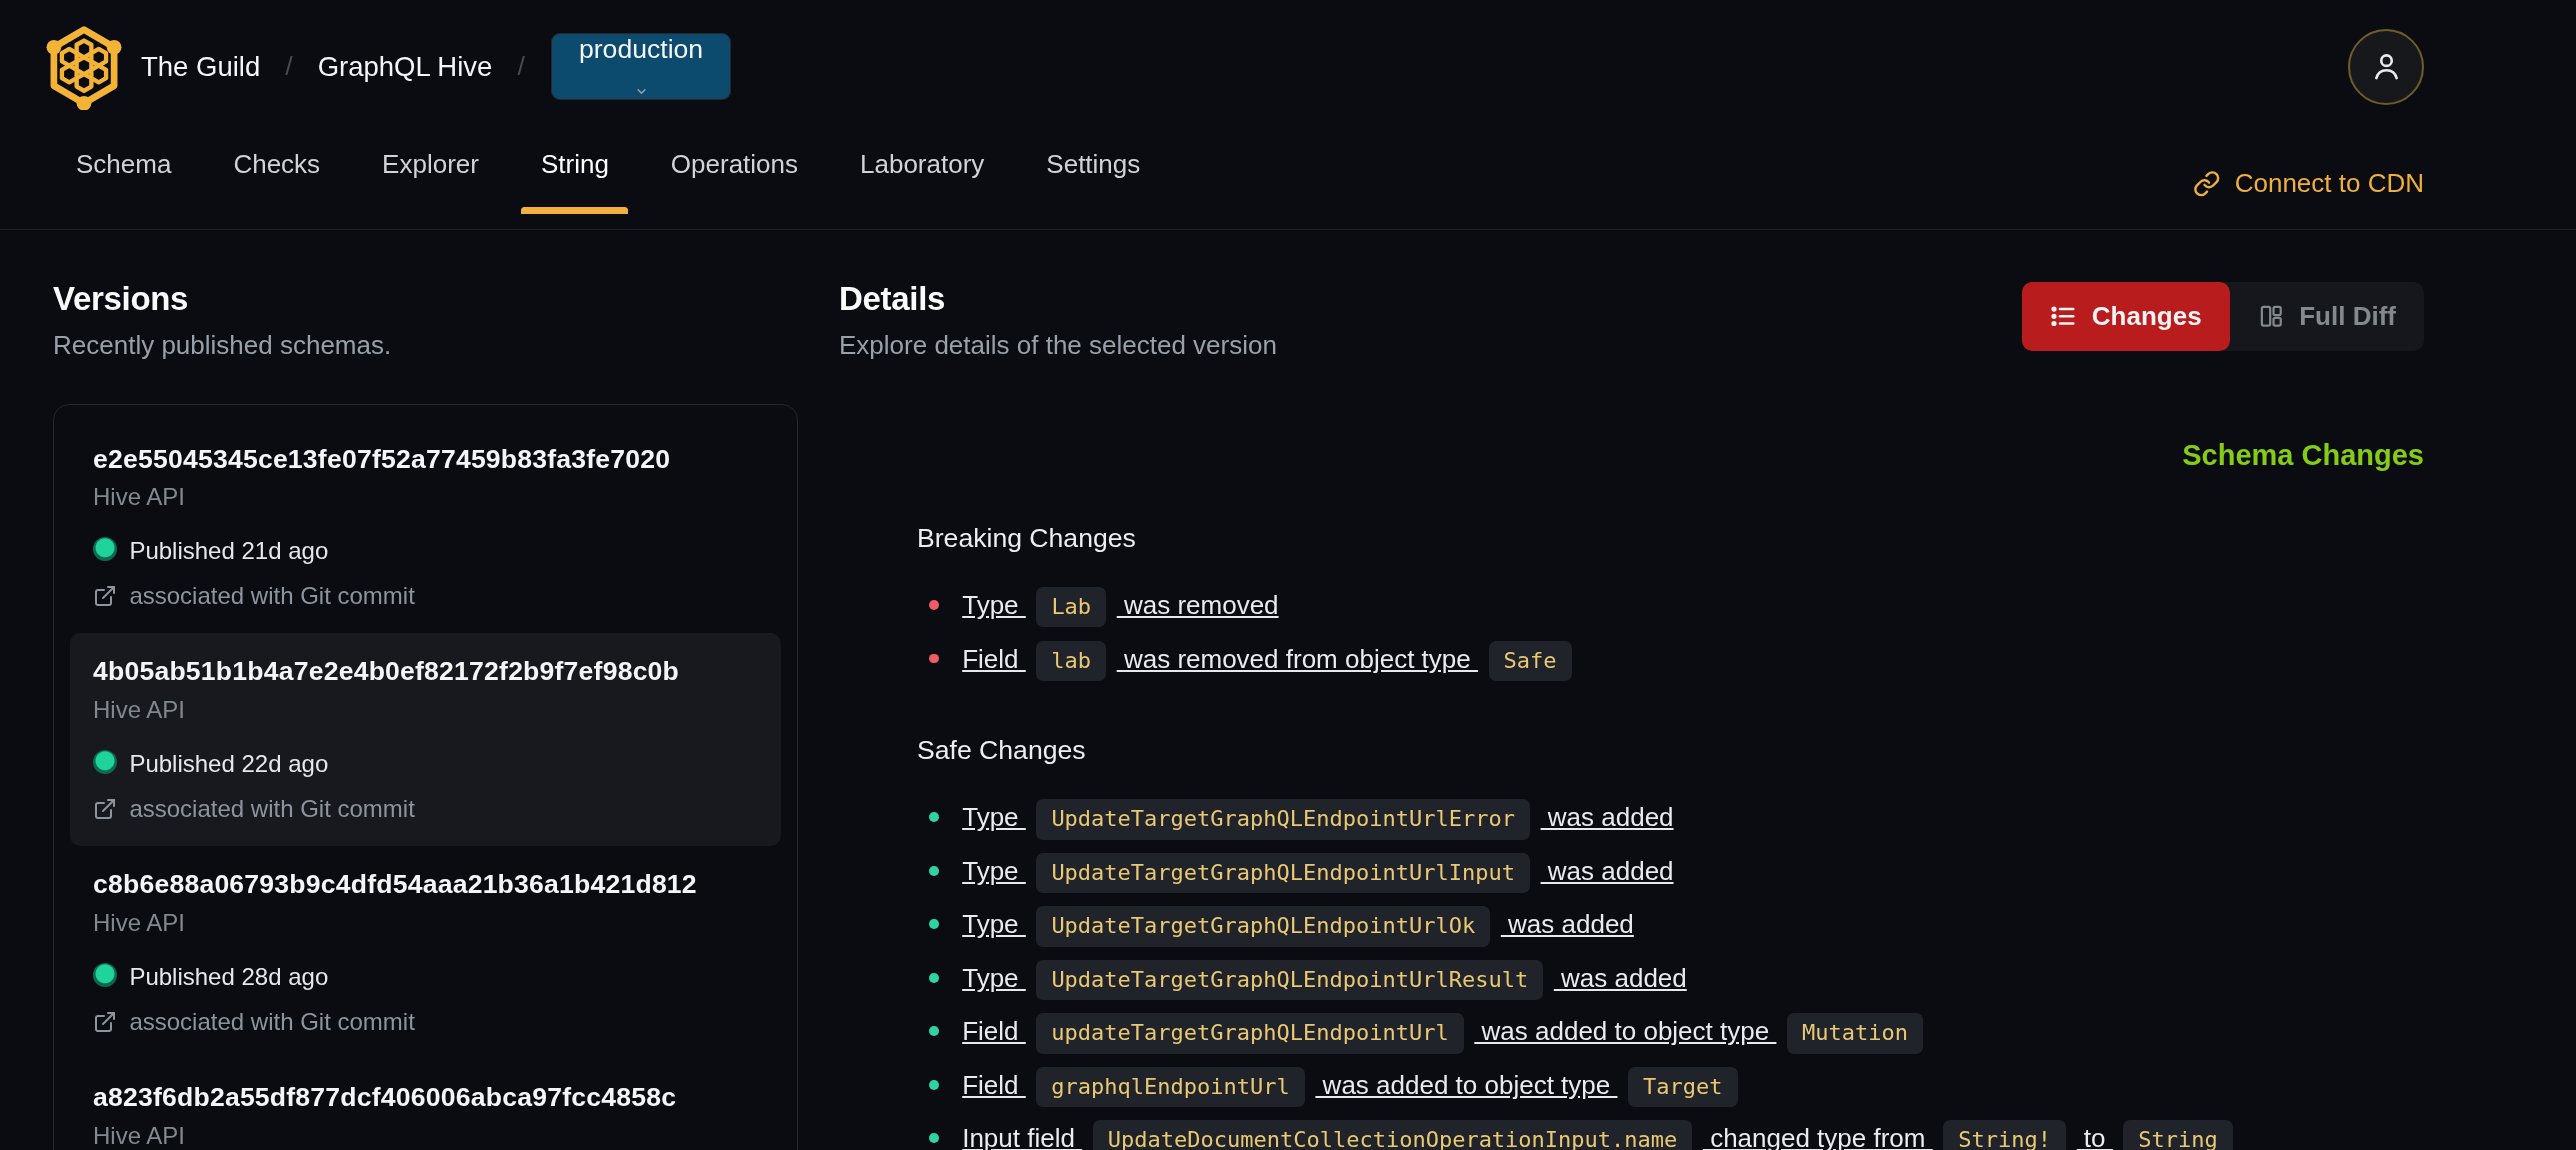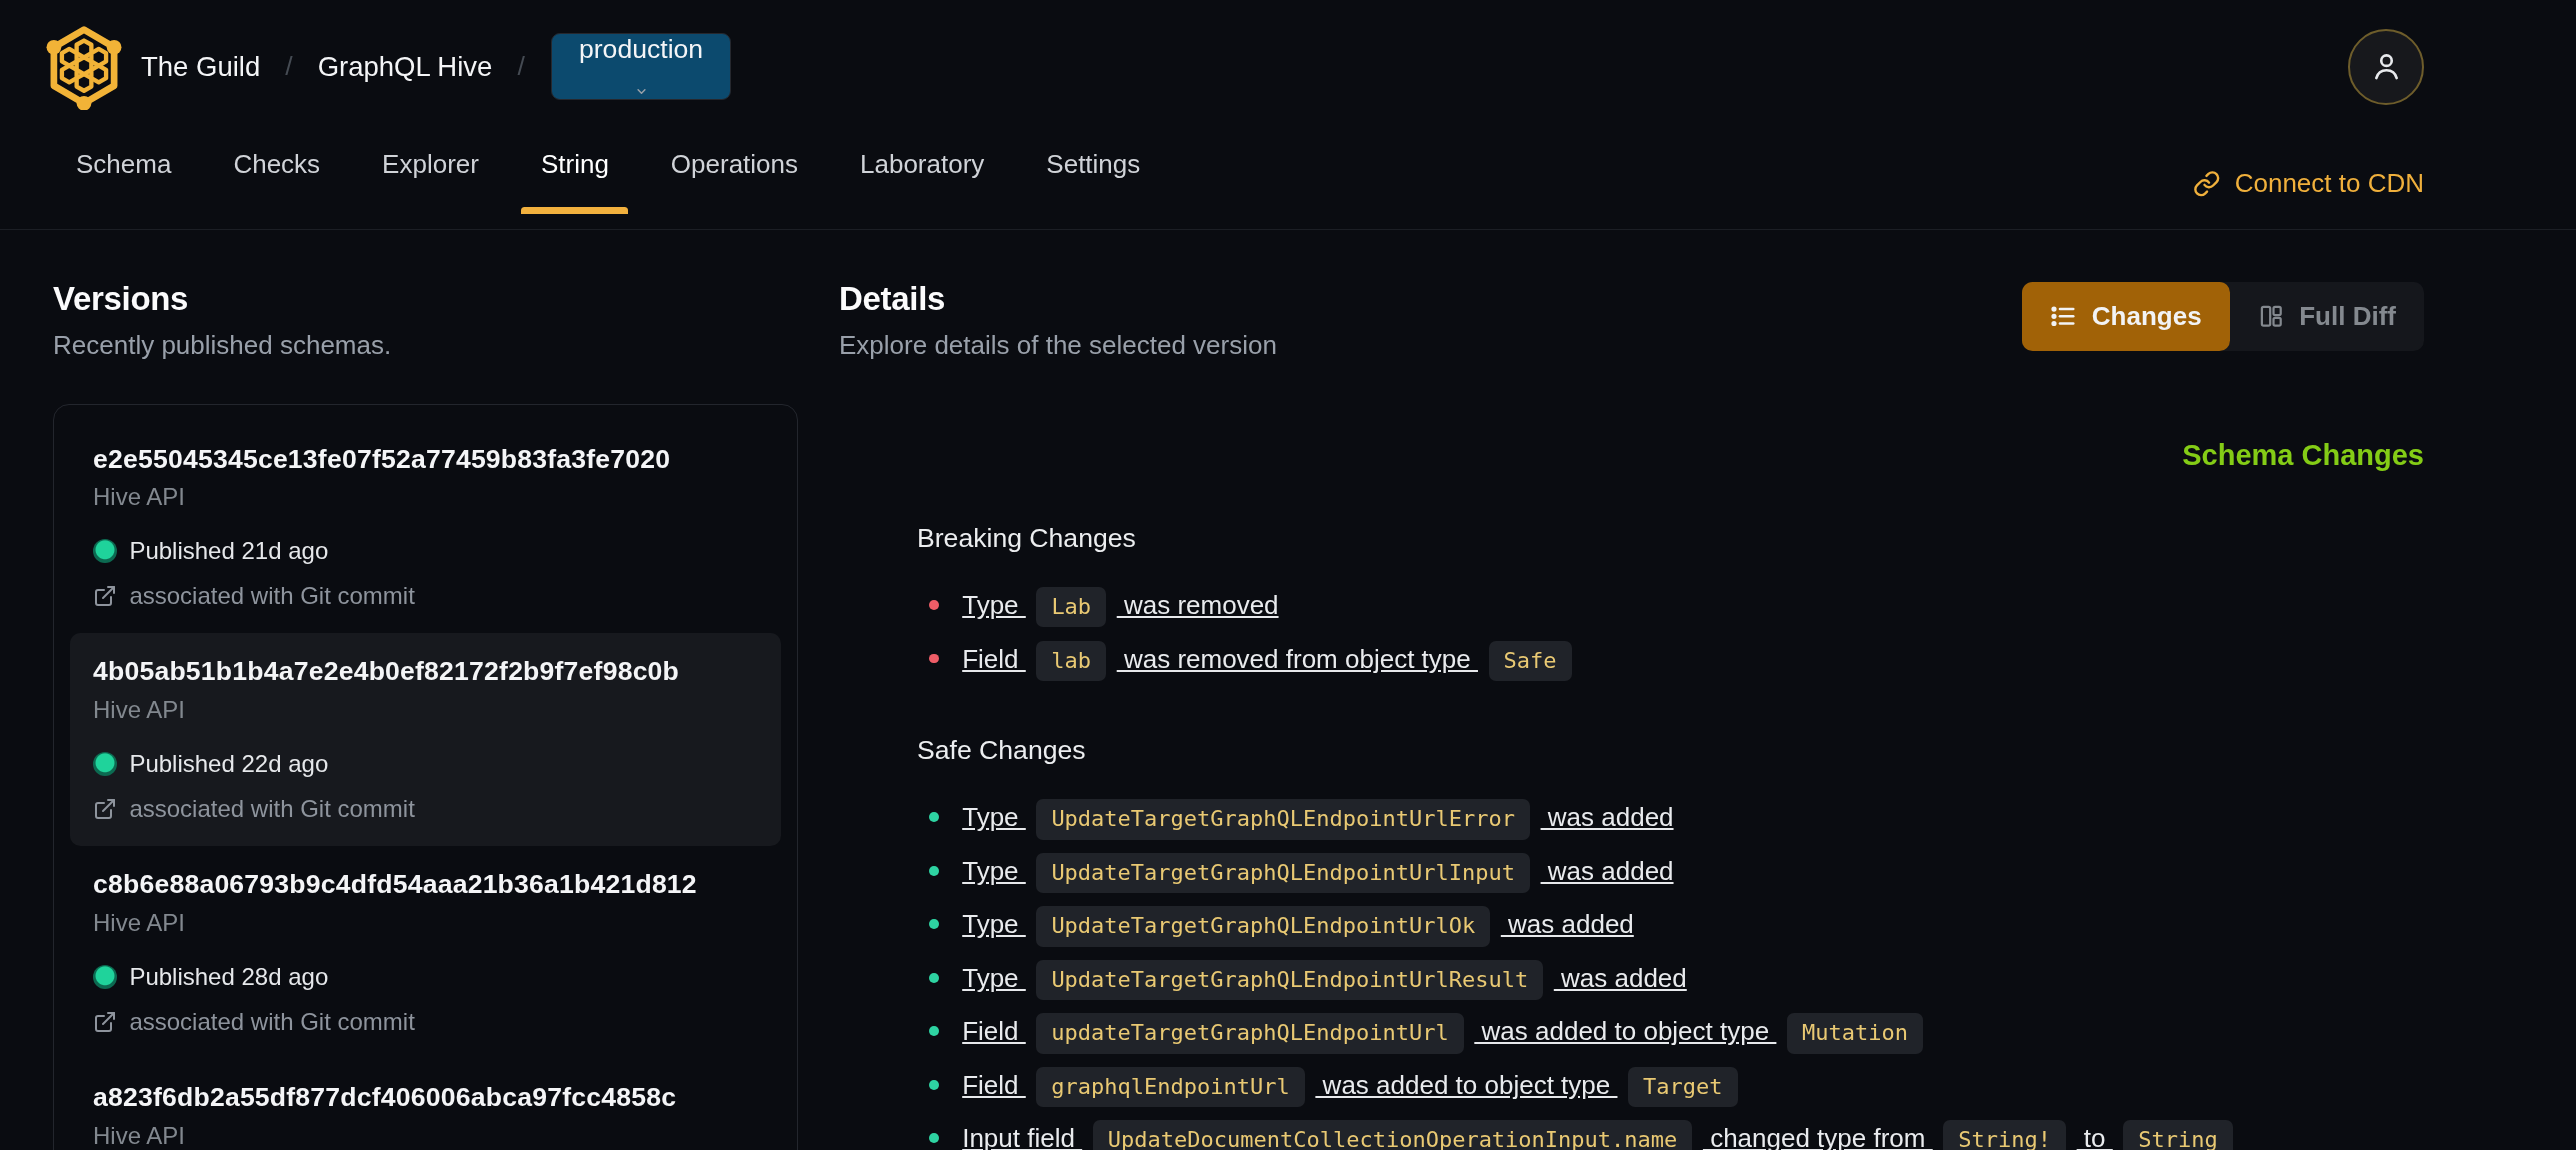--- a/index.html
+++ b/index.html
@@ -47,36 +47,36 @@
   .col-title { font-size:33px; font-weight:700; color:#fbfbfc; letter-spacing:-0.3px; }
   .col-sub { margin-top:11.5px; font-size:26px; color:#99a0aa; }
   .versions-panel {
     margin-top:43px; border:1.8px solid #23262d; border-radius:16px; padding:16px;
     height:1064px;
   }
   .vcard { padding:23px; border-radius:10.6px; cursor:pointer; }
   .vcard.selected { background:#17191e; }
   .vcard .hash { font-size:26.6px; font-weight:600; color:#f4f5f7; letter-spacing:0.2px; }
   .vcard .service { margin-top:8.9px; font-size:24px; color:#82888f; }
-  .vcard .status-row { margin-top:26px; display:flex; align-items:center; gap:12.4px; }
+  .vcard .status-row { margin-top:26px; display:flex; align-items:flex-start; gap:12.4px; }
   .status-dot { width:24px; height:24px; border-radius:50%; flex:none;
     background:radial-gradient(circle at 50% 45%, #1fd39b 0 50%, #0c6a51 56% 100%); }
   .status-label { font-size:24px; color:#e6e8eb; }
   .git-row { margin-top:17px; display:flex; align-items:center; gap:12.4px; cursor:pointer; }
   .git-label { font-size:24px; color:#8e949d; }
   
   .details-col { flex:1; }
   .details-head { display:flex; align-items:flex-start; justify-content:space-between; }
   .toggle-group { display:flex; background:#15171c; border-radius:10.6px; margin-top:1.8px; }
   .toggle-btn {
     display:flex; align-items:center; gap:15px; height:69px; padding:0 28px;
     background:none; border:none; font-family:inherit; font-size:26px; font-weight:600;
     color:#84898f; cursor:pointer; border-radius:10.6px; white-space:nowrap;
   }
-  .toggle-btn.active { background:#a16207; color:#f2f3f5; }
+  .toggle-btn.active { background:#b91c1c; color:#f2f3f5; }
   .schema-section { margin-top:78px; margin-left:39px; }
   .schema-title { font-size:29px; font-weight:700; color:#84cc16;text-align:right; }
   .change-group { margin-top:51px; margin-left:39px; }
   .group-title { font-size:26.6px; font-weight:500; color:#eceef0; }
   .change-list { list-style:none; margin-top:26.6px; }
   .change-item { display:flex; align-items:center; min-height:46px; margin-bottom:3.5px;text-decoration:underline; }
   .bullet { width:9.8px; height:9.8px; border-radius:50%; margin:0 23px 0 12.4px; flex:none; }
   .bullet.breaking { background:#ee5d67; }
   .bullet.safe { background:#2ed3a2; }
   .change-content { font-size:26px; color:#e9ebee; line-height:50px; white-space:nowrap; }

